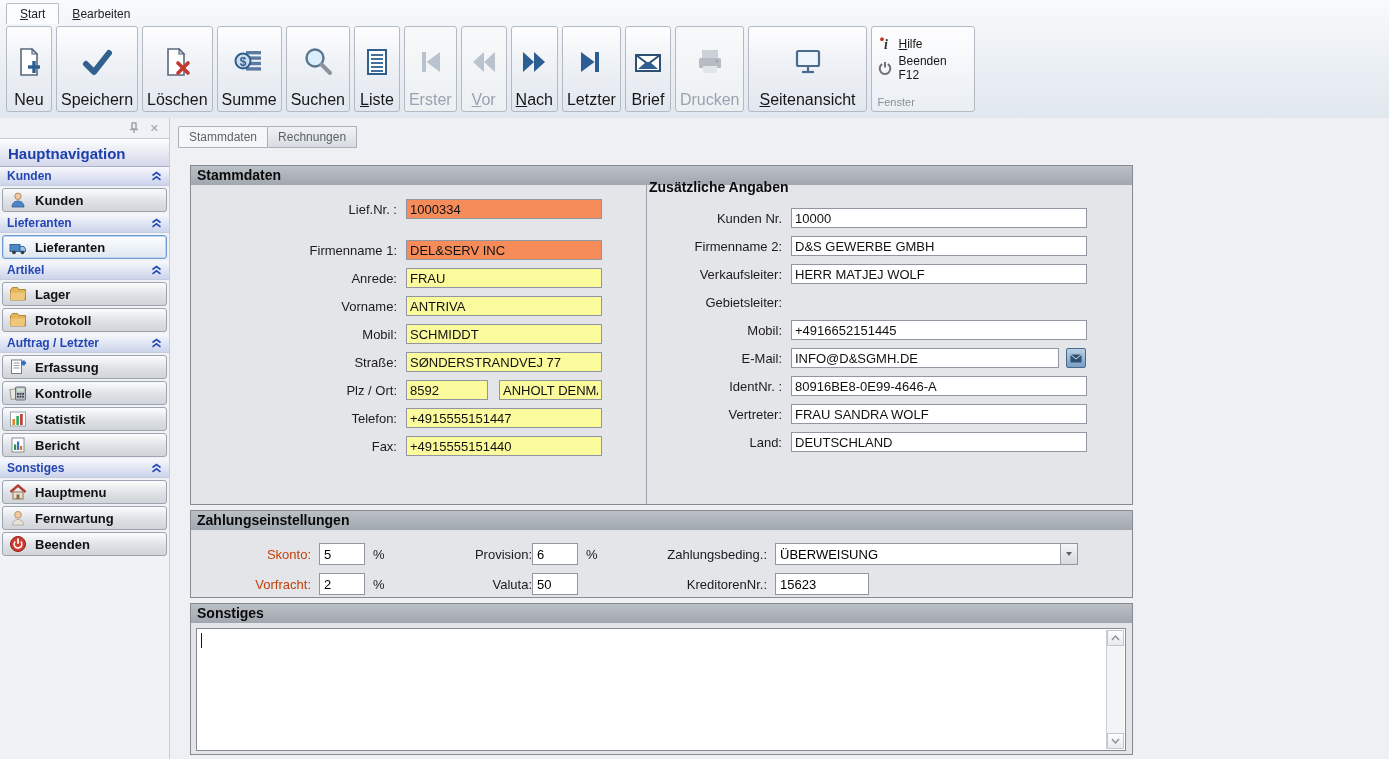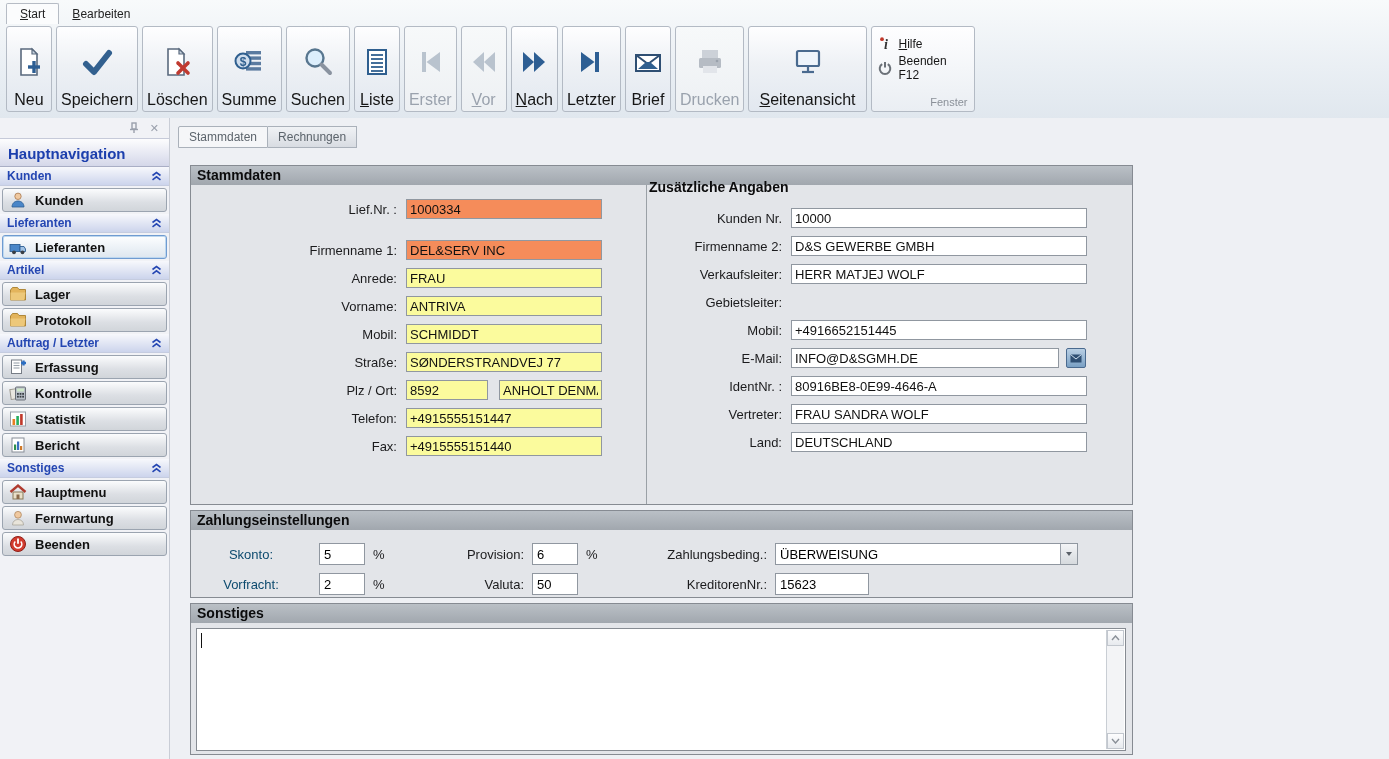--- a/index.html
+++ b/index.html
@@ -22,21 +22,21 @@
   .rbtn { min-width:46px; padding:4px 4px 4px; border:1px solid #b3bac4; border-radius:3px;
     background:linear-gradient(#fefeff,#eef1f5 45%,#e2e8f0);
     display:flex; flex-direction:column; align-items:center; justify-content:flex-end; cursor:pointer; }
   .rbtn .ricon { flex:1; display:flex; align-items:center; justify-content:center; }
   .rlabel { font-size:16px; color:#161616; white-space:nowrap; line-height:15px; }
   .rbtn.disabled { background:linear-gradient(#f7f9fa,#edf0f3); cursor:default; }
   .rbtn.disabled .rlabel { color:#9aa2ad; }
   .fenster-group { width:104px; border:1px solid #b3bac4; border-radius:3px;
     background:linear-gradient(#fefeff,#eaeef3); display:flex; flex-direction:column; padding:5px 6px 1px; }
   .fg-item { display:flex; align-items:center; gap:7px; font-size:12px; color:#161616; height:24px; cursor:pointer; }
-  .fg-caption { margin-top:auto; text-align:right; font-size:11px; color:#8a9098; padding:2px 0 2px; }
+  .fg-caption { margin-top:auto; text-align:left; font-size:11px; color:#8a9098; padding:2px 0 2px; }
 
   
   .sidebar { position:absolute; top:118px; left:0; width:170px; bottom:0;
     background:#f1f2f6; border-right:1px solid #c9cdd6; }
   .sb-top { height:20px; display:flex; justify-content:flex-end; align-items:center; gap:11px; padding-right:10px; }
   .sb-top .glyph { color:#9aa0ac; font-size:11px; line-height:11px; cursor:pointer; }
   .sb-title { height:29px; line-height:29px; padding-left:8px; font-size:15px; font-weight:bold; color:#1c3fad;
     background:linear-gradient(#fdfdfe,#d4d7e9); border-top:1px solid #c6cad9; border-bottom:1px solid #a9aec5; }
   .sb-section { height:19px; display:flex; align-items:center; justify-content:space-between; padding:0 7px;
     font-size:12px; font-weight:bold; color:#2446b2;
@@ -80,22 +80,22 @@
   .finput.orange { background:#f58c5a; }
   .finput.yellow { background:#fbfb9d; }
   .finput.plz { width:82px; margin-right:11px; }
   .finput.ort { width:103px; }
   .finput.email { width:268px; }
   .mail-btn { width:20px; height:20px; margin-left:7px; border:1px solid #4a6a8f; border-radius:2px;
     background:linear-gradient(#b9cfe4,#7aa0c4); display:flex; align-items:center; justify-content:center; cursor:pointer; }
 
   .zrow { display:flex; align-items:center; height:22px; margin-bottom:8px; }
   .zrow:first-child { margin-top:13px; }
-  .zlabel1 { width:128px; text-align:center; padding-right:8px; font-size:13px; color:#0c4a6e; }
-  .zlabel2 { width:139px; text-align:right; padding-right:8px; font-size:13px; color:#1b1b1d; }
+  .zlabel1 { width:128px; text-align:right; padding-right:8px; font-size:13px; color:#c2410c; }
+  .zlabel2 { width:139px; text-align:right; font-size:13px; color:#1b1b1d; }
   .zlabel3 { width:169px; text-align:right; padding-right:8px; font-size:13px; color:#1b1b1d; }
   .zinput { height:22px; width:46px; border:1px solid #9097a0; background:#fff;
     font:13px "Liberation Sans", sans-serif; padding:0 4px; outline:none; }
   .zunit { width:20px; margin-left:8px; font-size:13px; color:#1b1b1d; }
   .combo { display:flex; width:303px; height:22px; border:1px solid #9097a0; background:#fff; }
   .combo input { flex:1; border:none; font:13px "Liberation Sans", sans-serif; padding:0 4px; outline:none; background:transparent; }
   .combo-btn { width:17px; border-left:1px solid #9ba1aa; background:linear-gradient(#f3f4f6,#d6dade);
     display:flex; align-items:center; justify-content:center; cursor:pointer; }
   .combo-btn .arr { width:0; height:0; border-left:3.5px solid transparent; border-right:3.5px solid transparent; border-top:4.5px solid #5a6068; }
   .zinput.kred { width:94px; }

